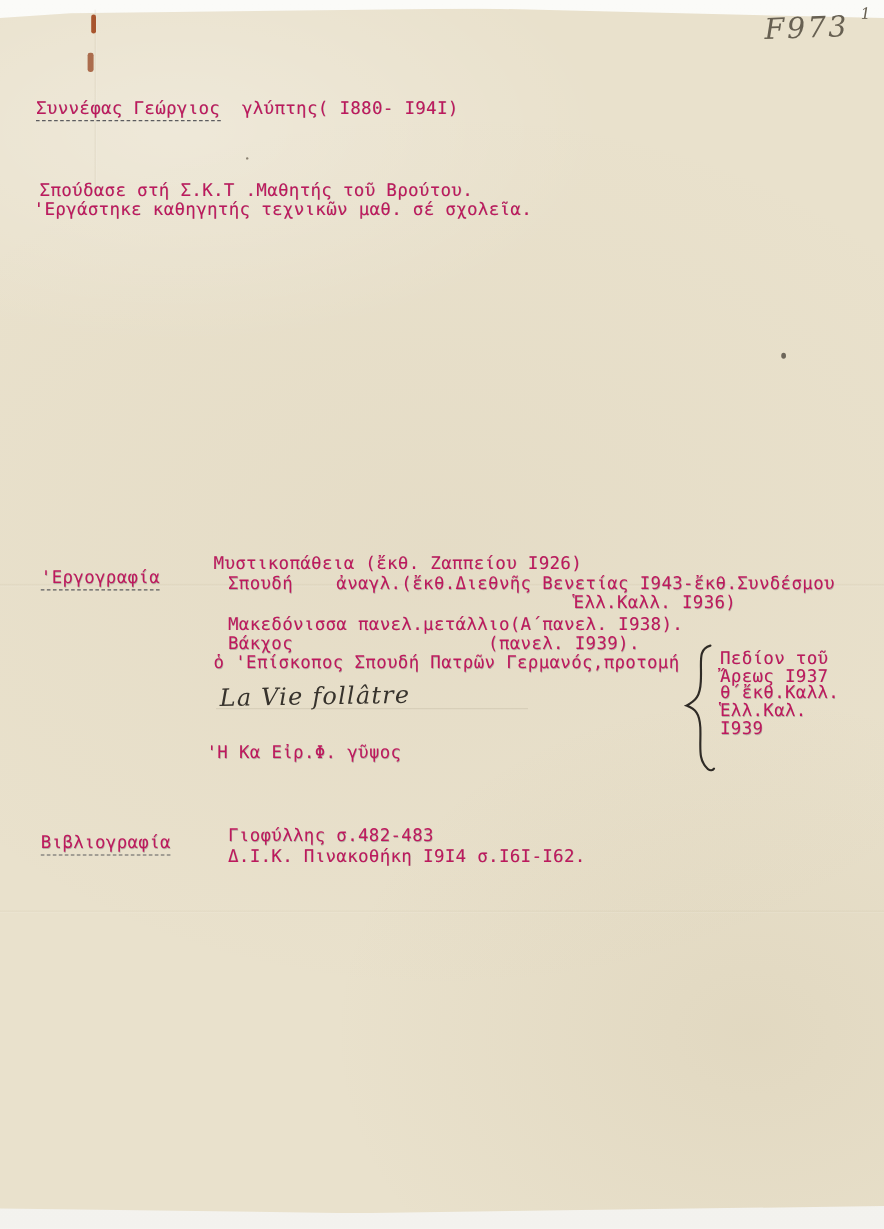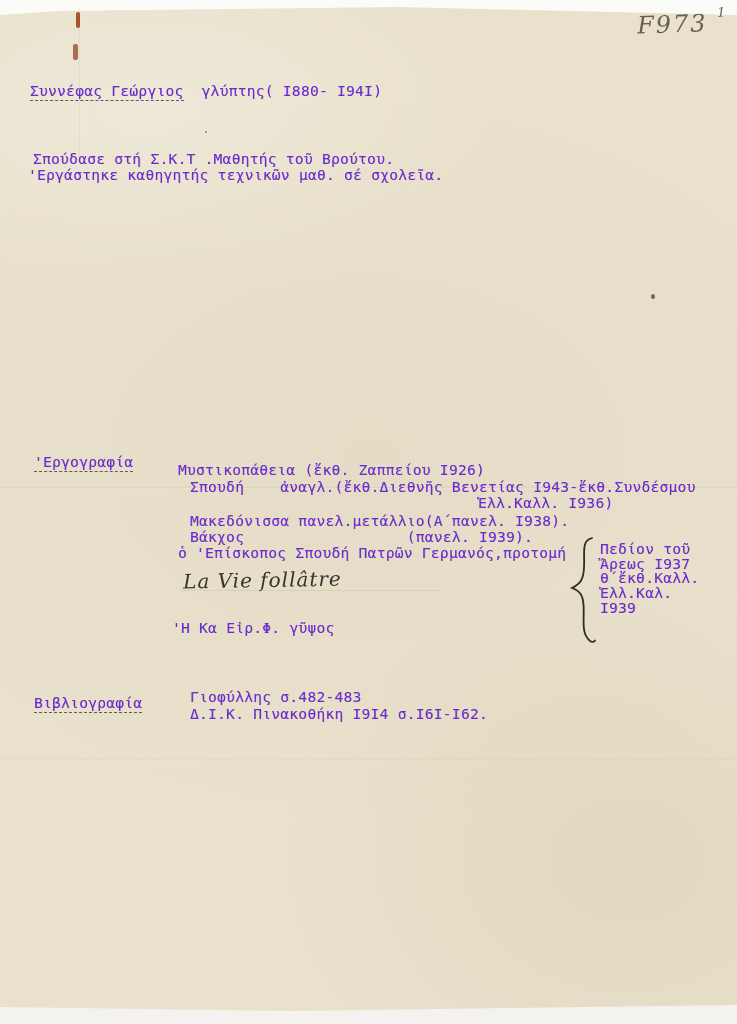--- a/index.html
+++ b/index.html
@@ -25,21 +25,21 @@
   .crease-v{
     position:absolute;width:3px;
     background:linear-gradient(90deg,rgba(120,100,60,0) 0%,rgba(120,100,60,0.10) 50%,rgba(255,255,255,0.2) 85%,rgba(255,255,255,0) 100%);
     opacity:.7;
   }
   .rust{position:absolute;border-radius:2px;filter:blur(0.4px);}
   .speck{position:absolute;border-radius:50%;}
   .line{
     position:absolute;white-space:pre;
     font:14.5px/1.25 "DejaVu Sans Mono", monospace;
-    letter-spacing:0.3px;color:#6d28d9;
+    letter-spacing:0.3px;color:#be185d;
     text-shadow:0.4px 0.3px 0.4px rgba(86,86,90,0.35);
   }
   .u-dash{
     padding-bottom:1px;
     border-bottom:1.6px dashed #5c5c5f;
   }
   .handwritten{
     position:absolute;white-space:pre;
     font-family:"DejaVu Serif", serif;font-style:italic;
     color:#37332d;
@@ -69,21 +69,21 @@
 <div class="speck" style="left:651px;top:294px;width:4px;height:5px;background:#6d665a"></div>
 <div class="speck" style="left:205px;top:131px;width:2px;height:2px;background:#8a8272"></div>
 
 <div class="pencil-note" style="left:637px;top:6px"><span>F973</span><span class="pencil-sup">1</span></div>
 
 <div class="line" style="left:30px;top:82px"><span class="u-dash">Συννέφας Γεώργιος</span><span>  γλύπτης( Ι880- Ι94Ι)</span></div>
 
 <div class="line" style="left:33px;top:150px">Σπούδασε στή Σ.Κ.Τ .Μαθητής τοῦ Βρούτου.</div>
 <div class="line" style="left:28px;top:166px">'Εργάστηκε καθηγητής τεχνικῶν μαθ. σέ σχολεῖα.</div>
 
-<div class="line" style="left:34px;top:453px"><span class="u-dash">'Εργογραφία</span></div>
+<div class="line" style="left:34px;top:473px"><span class="u-dash">'Εργογραφία</span></div>
 
 <div class="line" style="left:178px;top:461px">Μυστικοπάθεια (ἔκθ. Ζαππείου Ι926)</div>
 <div class="line" style="left:190px;top:478px">Σπουδή    ἀναγλ.(ἔκθ.Διεθνῆς Βενετίας Ι943-ἔκθ.Συνδέσμου</div>
 <div class="line" style="left:478px;top:494px">Ἑλλ.Καλλ. Ι936)</div>
 <div class="line" style="left:190px;top:512px">Μακεδόνισσα πανελ.μετάλλιο(Α΄πανελ. Ι938).</div>
 <div class="line" style="left:190px;top:528px">Βάκχος                  (πανελ. Ι939).</div>
 <div class="line" style="left:178px;top:544px">ὁ 'Επίσκοπος Σπουδή Πατρῶν Γερμανός,προτομή</div>
 
 <div class="handwritten" style="left:183px;top:568px;font-size:20px;letter-spacing:1px;transform:rotate(-1deg)">La Vie follâtre</div>
 <div class="faint-line" style="left:180px;top:590px;width:260px;opacity:.5"></div>

